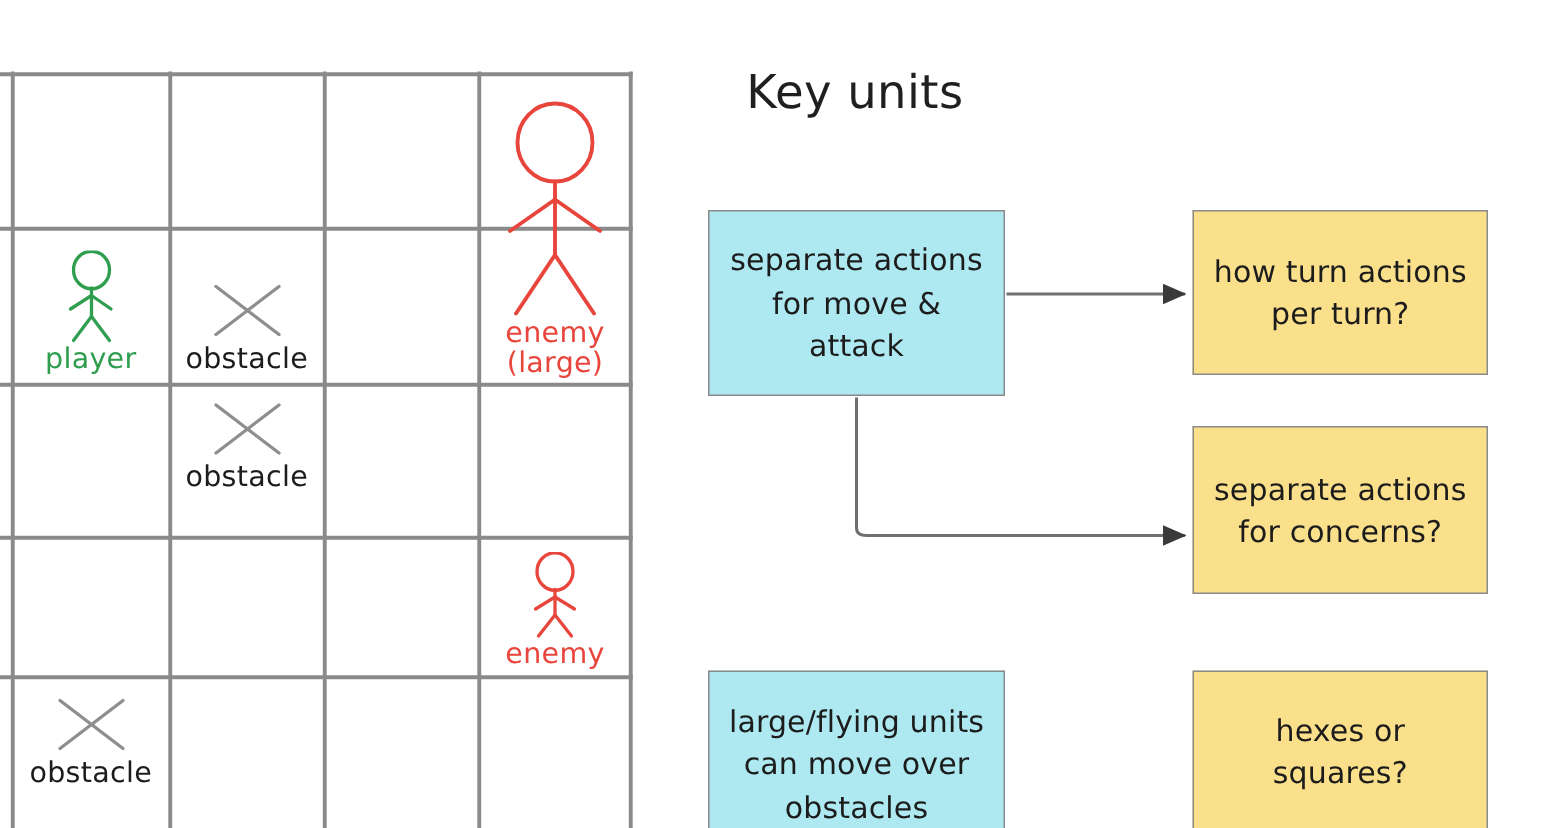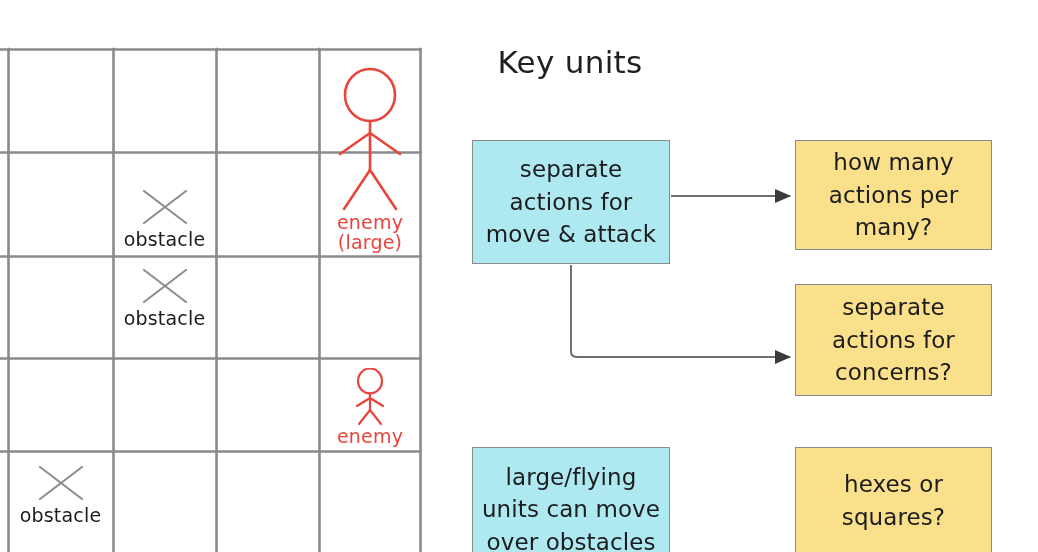--- a/index.html
+++ b/index.html
@@ -72,21 +72,21 @@
   .node {
     position: absolute;
     box-sizing: border-box;
     border: 1.4px solid #8a8a8a;
     display: flex;
     align-items: center;
     justify-content: center;
     text-align: center;
     padding: 4px 8px;
     font-family: "DejaVu Sans", sans-serif;
-    font-size: 23px;
+    font-size: 20px;
     line-height: 1.42;
     color: #1c1c1c;
     letter-spacing: 0.1px;
   }
   .node-blue   { background: #aee9f2; }
   .node-yellow { background: #fbe08c; }
 
   #node-move-attack { left: 472px; top: 140px; width: 198px; height: 124px; }
   #node-large-flying{ left: 472px; top: 447px; width: 198px; height: 125px; }
   #node-actions-turn{ left: 795px; top: 140px; width: 197px; height: 110px; }
@@ -134,20 +134,37 @@
             <line x1="42" y1="106" x2="16" y2="145"></line>
             <line x1="42" y1="106" x2="68" y2="145"></line>
           </g>
         </svg>
       </div>
       <div class="cell-label label-enemy">enemy</div>
       <div class="cell-label label-enemy">(large)</div>
     </div>
   </div>
 
+  <div class="cell" style="left:8px; top:152px; width:105px; height:104px;">
+    <div class="cell-inner">
+      <div class="fig-wrap">
+        <svg width="52" height="62" viewBox="0 0 52 62">
+          <g stroke="#2f9e4f" stroke-width="2.2" fill="none" stroke-linecap="round">
+            <ellipse cx="26" cy="13" rx="12" ry="12.5"></ellipse>
+            <line x1="26" y1="25" x2="26" y2="44"></line>
+            <line x1="26" y1="30" x2="12" y2="39"></line>
+            <line x1="26" y1="30" x2="39" y2="39"></line>
+            <line x1="26" y1="44" x2="14" y2="60"></line>
+            <line x1="26" y1="44" x2="38" y2="60"></line>
+          </g>
+        </svg>
+      </div>
+      <div class="cell-label label-player">player</div>
+    </div>
+  </div>
 
   <div class="cell" style="left:113px; top:152px; width:103px; height:104px;">
     <div class="cell-inner">
       <div class="fig-wrap">
         <svg width="58" height="44" viewBox="0 0 58 44">
           <g stroke="#8e8e8e" stroke-width="2.2" stroke-linecap="round">
             <line x1="8" y1="6" x2="50" y2="38"></line>
             <line x1="50" y1="6" x2="8" y2="38"></line>
           </g>
         </svg>
@@ -218,17 +235,17 @@
 
   <path d="M 671 196 L 790 196" stroke="#6f6f6f" stroke-width="2" fill="none" marker-end="url(#arrowhead)"></path>
 
   <path d="M 571 265 L 571 352 Q 571 357 578 357 L 790 357" stroke="#6f6f6f" stroke-width="2" fill="none" marker-end="url(#arrowhead)"></path>
 </svg>
 
 <div class="node node-blue" id="node-move-attack">separate actions for move &amp; attack</div>
 
 <div class="node node-blue" id="node-large-flying">large/flying units can move over obstacles</div>
 
-<div class="node node-yellow" id="node-actions-turn">how many actions per many?</div>
+<div class="node node-yellow" id="node-actions-turn">how turn actions per turn?</div>
 
 <div class="node node-yellow" id="node-abilities">separate actions for concerns?</div>
 
 <div class="node node-yellow" id="node-hexes">hexes or squares?</div>
 
 </body></html>

